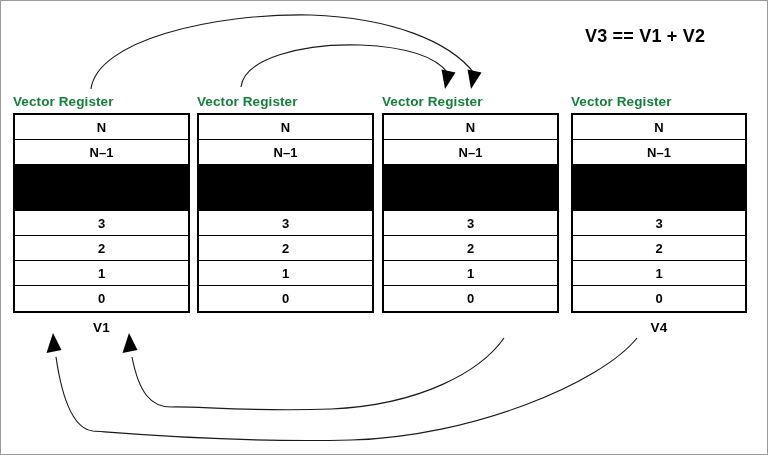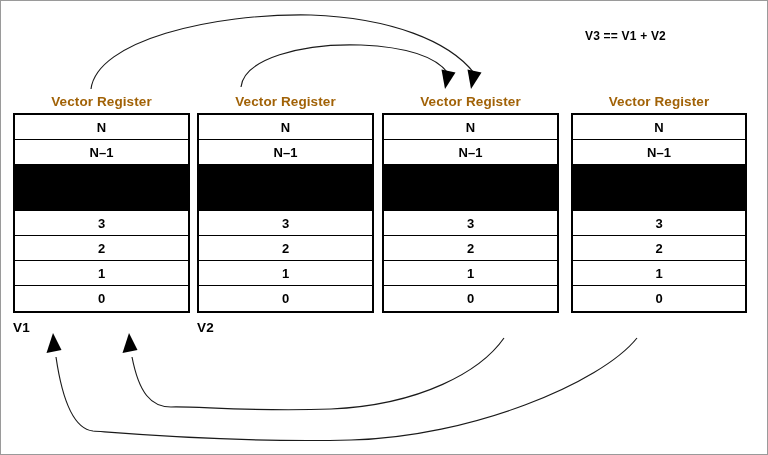--- a/index.html
+++ b/index.html
@@ -16,37 +16,37 @@
     box-sizing: border-box;
     border: 1px solid #9a9a9a;
     overflow: hidden;
     font-family: "Liberation Sans", sans-serif;
   }
   
   #equations {
     position: absolute;
     left: 584px;
     top: 26px;
-    font-size: 12px;
+    font-size: 18px;
     font-weight: bold;
     color: #000000;
     line-height: 19px;
     letter-spacing: 0.2px;
     white-space: nowrap;
   }
   
   .reg-col {
     position: absolute;
     top: 92px;
   }
   .reg-title {
-    text-align: center;
+    text-align: left;
     font-size: 13.5px;
     font-weight: bold;
-    color: #a16207;
+    color: #15803d;
     height: 20px;
     line-height: 17px;
     letter-spacing: 0.1px;
     white-space: nowrap;
   }
   .reg-box {
     border: 2px solid #000000;
     background: #ffffff;
     box-sizing: border-box;
   }
@@ -64,20 +64,21 @@
   .reg-cell.last {
     border-bottom: none;
   }
   .reg-cell.filled {
     background: #000000;
     color: #000000;
     height: 46px;
     border-bottom: 1.5px solid #000000;
   }
   .reg-name {
+    text-align: center;
     font-size: 13.5px;
     font-weight: bold;
     color: #000000;
     margin-top: 6px;
     height: 18px;
     line-height: 18px;
     letter-spacing: 0.2px;
   }
   
   #arrows {
@@ -125,21 +126,20 @@
     <div class="reg-title">Vector Register</div>
     <div class="reg-box">
       <div class="reg-cell">N</div>
       <div class="reg-cell">N–1</div>
       <div class="reg-cell filled"></div>
       <div class="reg-cell">3</div>
       <div class="reg-cell">2</div>
       <div class="reg-cell">1</div>
       <div class="reg-cell last">0</div>
     </div>
-    <div class="reg-name">V2</div>
   </div>
 
   <div class="reg-col" style="left:381px; width:177px;">
     <div class="reg-title">Vector Register</div>
     <div class="reg-box">
       <div class="reg-cell">N</div>
       <div class="reg-cell">N–1</div>
       <div class="reg-cell filled"></div>
       <div class="reg-cell">3</div>
       <div class="reg-cell">2</div>
@@ -152,20 +152,21 @@
     <div class="reg-title">Vector Register</div>
     <div class="reg-box">
       <div class="reg-cell">N</div>
       <div class="reg-cell">N–1</div>
       <div class="reg-cell filled"></div>
       <div class="reg-cell">3</div>
       <div class="reg-cell">2</div>
       <div class="reg-cell">1</div>
       <div class="reg-cell last">0</div>
     </div>
+    <div class="reg-name">V4</div>
   </div>
 
   <svg id="arrows" viewBox="0 0 768 455">
 
     <g>
       <path d="M 90,88 C 96,40 210,12 310,14 C 390,17 448,40 473,72"></path>
       <polygon points="470,88 466.5,68.5 480.5,71.5"></polygon>
     </g>
 
     <g>

